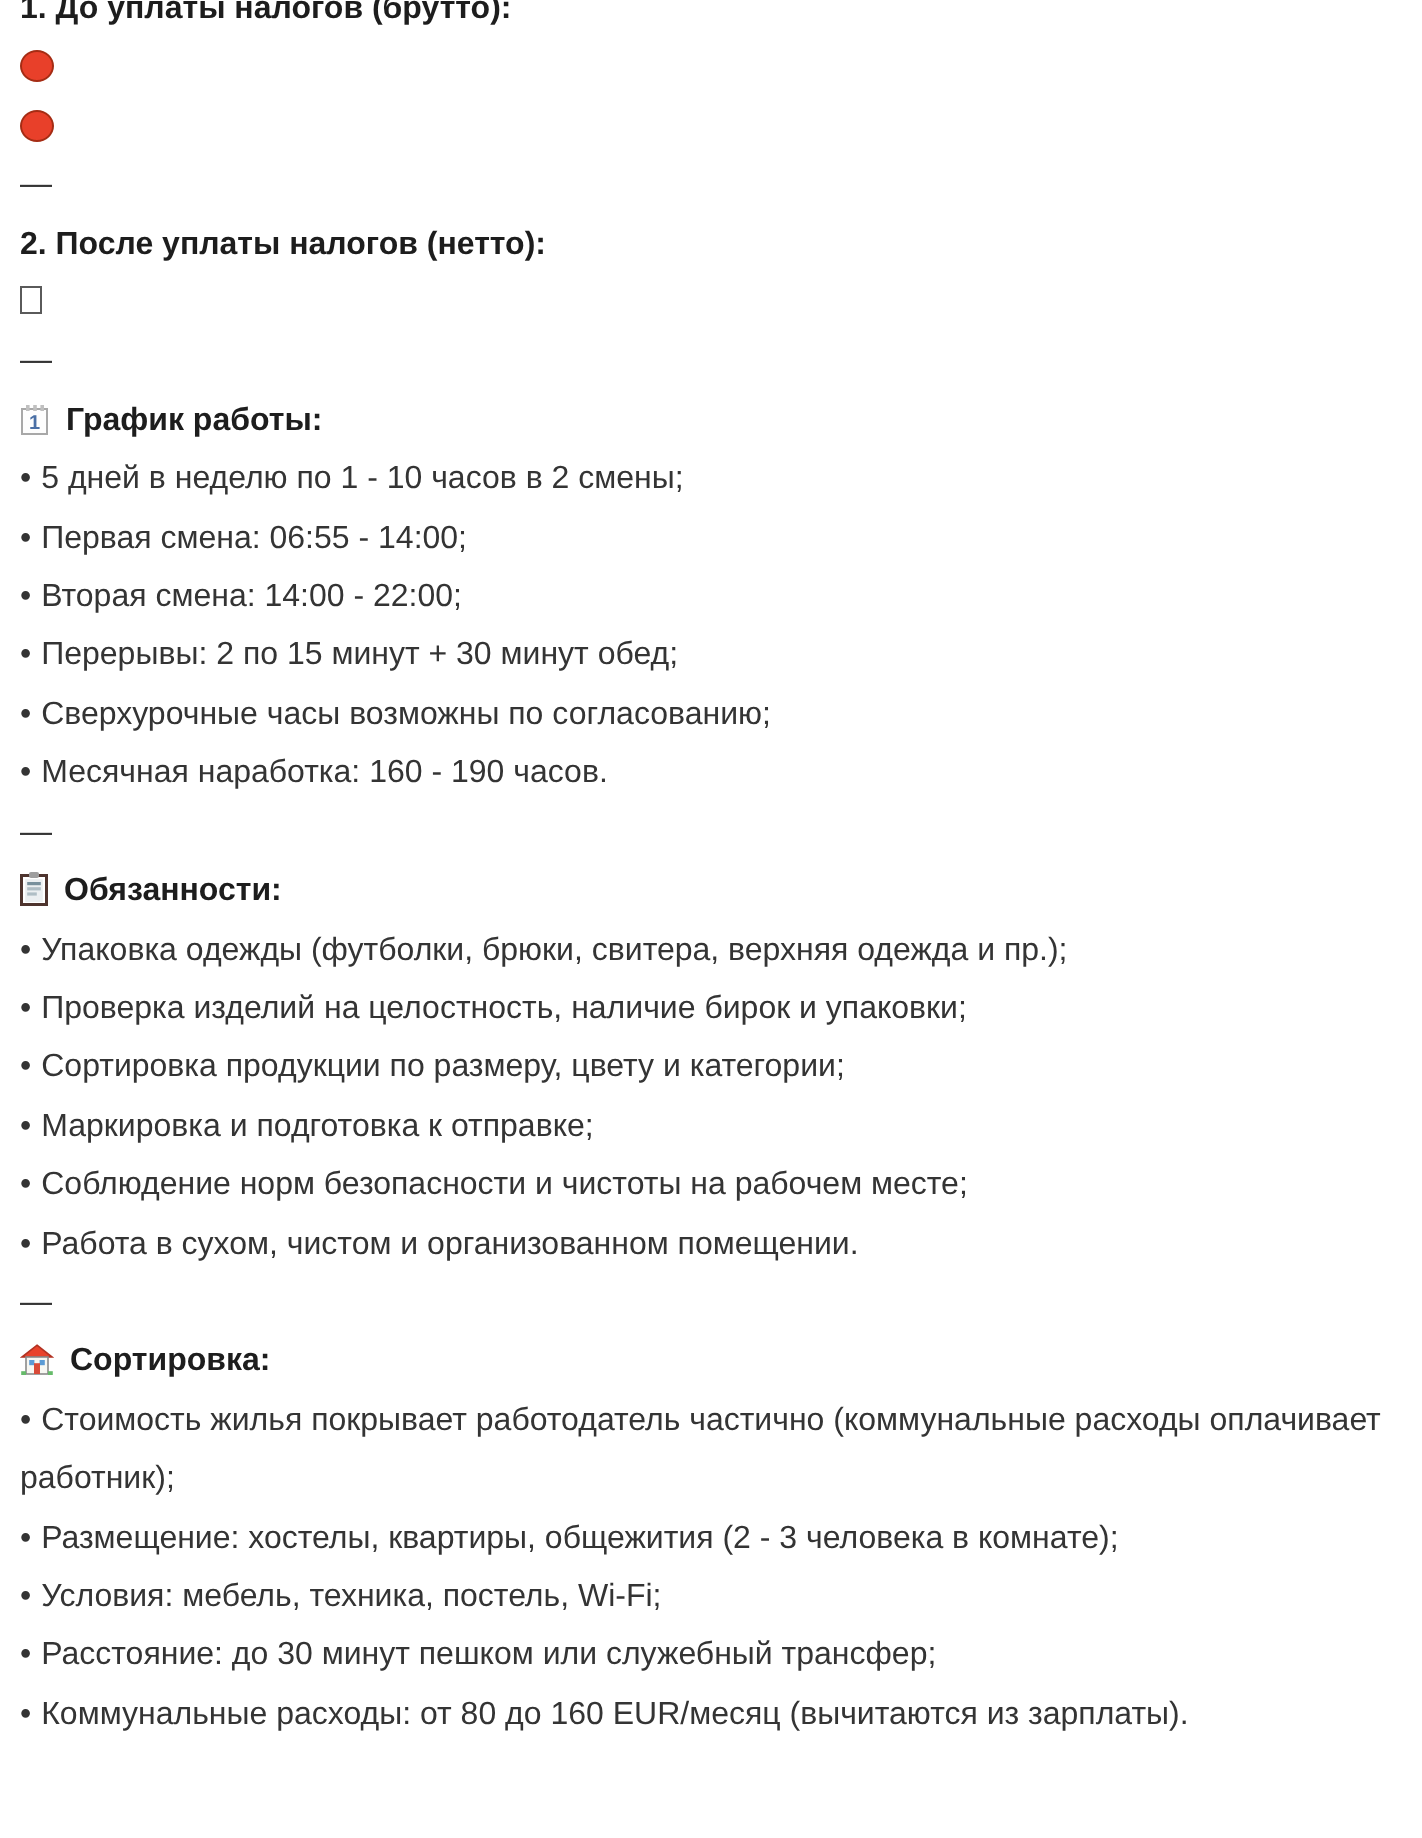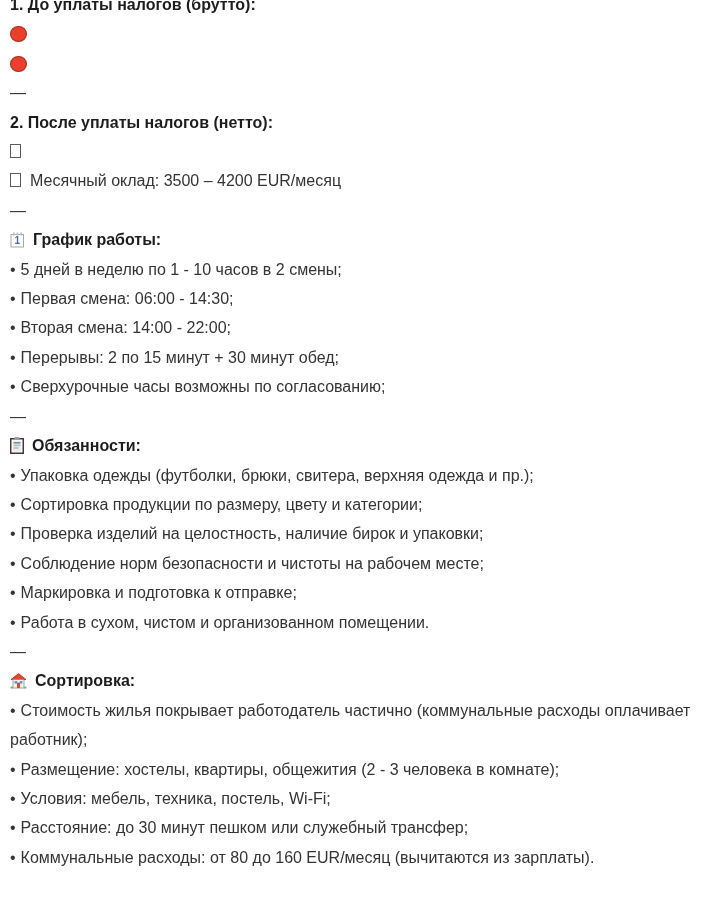--- a/index.html
+++ b/index.html
@@ -50,63 +50,63 @@
   <p><span class="ico red-dot"></span></p>
 
   <p><span class="ico red-dot"></span></p>
 
   <p class="sep">—</p>
 
   <p class="heading"><span>2. После уплаты налогов (нетто):</span></p>
 
   <p><span class="ico tofu"></span></p>
 
-  <p><span class="ico tofu"></span><span>Месячный оклад: 3500 – 4200 EUR/месяц</span></p>
 
   <p class="sep">—</p>
 
   <p class="heading"><span class="ico"><svg width="15" height="16" viewBox="0 0 15 16">
           <rect x="1" y="2.5" width="12.5" height="12.5" fill="#fdfdfd" stroke="#a8a8a8"></rect>
           <rect x="3" y="0.5" width="1.8" height="3" fill="#c0c0c0"></rect>
           <rect x="6.6" y="0.5" width="1.8" height="3" fill="#c0c0c0"></rect>
           <rect x="10.2" y="0.5" width="1.8" height="3" fill="#c0c0c0"></rect>
           <text x="7.3" y="12.3" font-size="10" font-weight="bold" fill="#4a6fa5" text-anchor="middle" font-family="Liberation Sans, sans-serif">1</text>
         </svg></span><span>График работы:</span></p>
 
   <p><span class="b">•</span><span>5 дней в неделю по 1 - 10 часов в 2 смены;</span></p>
 
-  <p><span class="b">•</span><span>Первая смена: 06:00 - 14:30;</span></p>
+  <p><span class="b">•</span><span>Первая смена: 06:55 - 14:00;</span></p>
 
   <p><span class="b">•</span><span>Вторая смена: 14:00 - 22:00;</span></p>
 
   <p><span class="b">•</span><span>Перерывы: 2 по 15 минут + 30 минут обед;</span></p>
 
   <p><span class="b">•</span><span>Сверхурочные часы возможны по согласованию;</span></p>
 
+  <p><span class="b">•</span><span>Месячная наработка: 160 - 190 часов.</span></p>
 
   <p class="sep">—</p>
 
   <p class="heading"><span class="ico"><svg width="14" height="17" viewBox="0 0 14 17">
           <rect x="0.75" y="1.75" width="12.5" height="14.5" fill="#ffffff" stroke="#4e342e" stroke-width="1.5"></rect>
           <rect x="2.6" y="3.6" width="8.8" height="11.4" fill="#eceff1"></rect>
           <rect x="3.6" y="5" width="6.8" height="1.6" fill="#78909c"></rect>
           <rect x="3.6" y="7.6" width="6.8" height="1.6" fill="#b0bec5"></rect>
           <rect x="3.6" y="10.2" width="4.8" height="1.6" fill="#b0bec5"></rect>
           <rect x="4.5" y="0" width="5" height="3" rx="1" fill="#9e9e9e"></rect>
         </svg></span><span>Обязанности:</span></p>
 
   <p><span class="b">•</span><span>Упаковка одежды (футболки, брюки, свитера, верхняя одежда и пр.);</span></p>
 
+  <p><span class="b">•</span><span>Проверка изделий на целостность, наличие бирок и упаковки;</span></p>
+
   <p><span class="b">•</span><span>Сортировка продукции по размеру, цвету и категории;</span></p>
 
-  <p><span class="b">•</span><span>Проверка изделий на целостность, наличие бирок и упаковки;</span></p>
+  <p><span class="b">•</span><span>Маркировка и подготовка к отправке;</span></p>
 
   <p><span class="b">•</span><span>Соблюдение норм безопасности и чистоты на рабочем месте;</span></p>
-
-  <p><span class="b">•</span><span>Маркировка и подготовка к отправке;</span></p>
 
   <p><span class="b">•</span><span>Работа в сухом, чистом и организованном помещении.</span></p>
 
   <p class="sep">—</p>
 
   <p class="heading"><span class="ico"><svg width="17" height="16" viewBox="0 0 17 16">
           <polygon points="8.5,0.6 16,6.5 1,6.5" fill="#e8432c" stroke="#b23222" stroke-width="0.8"></polygon>
           <rect x="3" y="6.5" width="11" height="8.5" fill="#f7f7f2" stroke="#8a8a8a" stroke-width="0.8"></rect>
           <rect x="4.6" y="8" width="2.6" height="2.6" fill="#5b9bd5"></rect>
           <rect x="9.8" y="8" width="2.6" height="2.6" fill="#5b9bd5"></rect>

